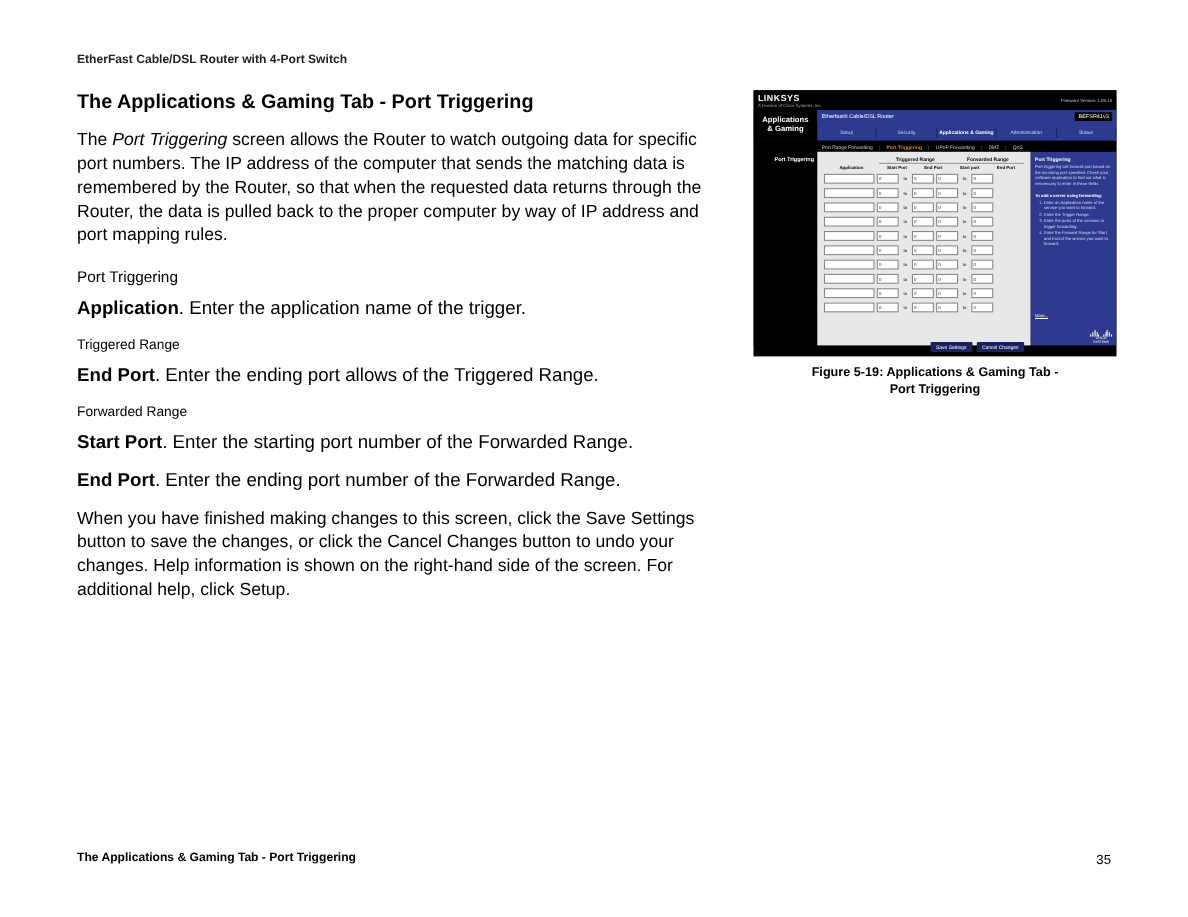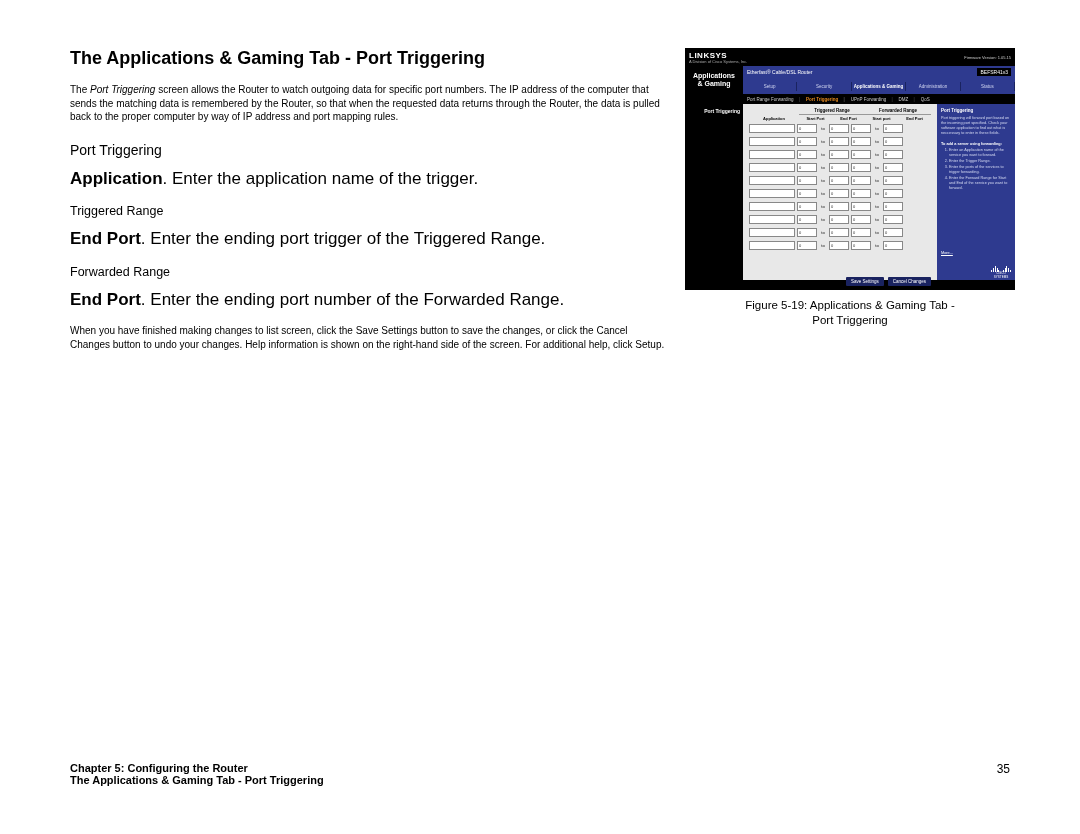--- a/index.html
+++ b/index.html
@@ -34,21 +34,21 @@
   .right-col {
     flex: 1;
     padding-top: 0;
   }
   h1.section-title {
     font-size: 18px;
     font-weight: bold;
     margin: 0 0 14px 0;
   }
   .body-text {
-    font-size: 10px;
+    font-size: 16px;
     line-height: 1.35;
     margin: 0 0 14px 0;
   }
   .sub-h {
     font-size: 14px;
     font-weight: normal;
     margin: 18px 0 10px 0;
   }
   .sub-sub-h {
     font-size: 12.5px;
@@ -254,21 +254,21 @@
   .shot .btn {
     background: #1a2360;
     color: #fff;
     font-size: 4.5px;
     padding: 2px 5px;
     border-radius: 1px;
   }
   .caption {
     text-align: center;
     font-size: 11.5px;
-    font-weight: normal;
+    font-weight: bold;
     margin-top: 8px;
     line-height: 1.3;
   }
 
   .footer {
     position: absolute;
     left: 70px;
     right: 70px;
     bottom: 48px;
     font-size: 11px;
@@ -279,51 +279,55 @@
     position: absolute;
     right: 0;
     top: 0;
     font-size: 12px;
   }
 </style>
 </head>
 <body>
 
 <div class="page">
+  <div class="header">EtherFast Cable/DSL Router with 4-Port Switch</div>
 
   <div class="columns">
     <div class="left-col">
       <h1 class="section-title">The Applications &amp; Gaming Tab - Port Triggering</h1>
 
       <p class="body-text">
         <span>The </span><span class="ital">Port Triggering</span><span> screen allows the Router to watch outgoing data for specific port numbers. The IP address of the computer that sends the matching data is remembered by the Router, so that when the requested data returns through the Router, the data is pulled back to the proper computer by way of IP address and port mapping rules.</span>
       </p>
 
       <div class="sub-h">Port Triggering</div>
 
       <p class="def-line">
         <span class="b">Application</span><span>. Enter the application name of the trigger.</span>
       </p>
 
       <div class="sub-sub-h">Triggered Range</div>
 
 
       <p class="def-line">
-        <span class="b">End Port</span><span>. Enter the ending port trigger of the Triggered Range.</span>
+        <span class="b">End Port</span><span>. Enter the ending port allows of the Triggered Range.</span>
       </p>
 
       <div class="sub-sub-h">Forwarded Range</div>
 
 
+      <p class="def-line">
+        <span class="b">Start Port</span><span>. Enter the starting port number of the Forwarded Range.</span>
+      </p>
       <p class="def-line">
         <span class="b">End Port</span><span>. Enter the ending port number of the Forwarded Range.</span>
       </p>
 
       <p class="body-text">
-        <span>When you have finished making changes to list screen, click the </span><span class="b">Save Settings</span><span> button to save the changes, or click the </span><span class="b">Cancel Changes</span><span> button to undo your changes. Help information is shown on the right-hand side of the screen. For additional help, click </span><span class="b">Setup</span><span>.</span>
+        <span>When you have finished making changes to this screen, click the </span><span class="b">Save Settings</span><span> button to save the changes, or click the </span><span class="b">Cancel Changes</span><span> button to undo your changes. Help information is shown on the right-hand side of the screen. For additional help, click </span><span class="b">Setup</span><span>.</span>
       </p>
     </div>
 
     <div class="right-col">
       <div class="shot">
         <div class="topbar">
           <div>
             <span class="brand">LINKSYS</span>
             <span class="subbrand">A Division of Cisco Systems, Inc.</span>
           </div>
@@ -496,17 +500,16 @@
         </div>
       </div>
       <div class="caption">
         <span>Figure 5-19: Applications &amp; Gaming Tab -</span><br>
         <span>Port Triggering</span>
       </div>
     </div>
   </div>
 
   <div class="footer">
-    <div class="f1">Chapter 5: Configuring the Router</div>
     <div class="f2">The Applications &amp; Gaming Tab - Port Triggering</div>
     <div class="pn">35</div>
   </div>
 </div>
 
 </body></html>

